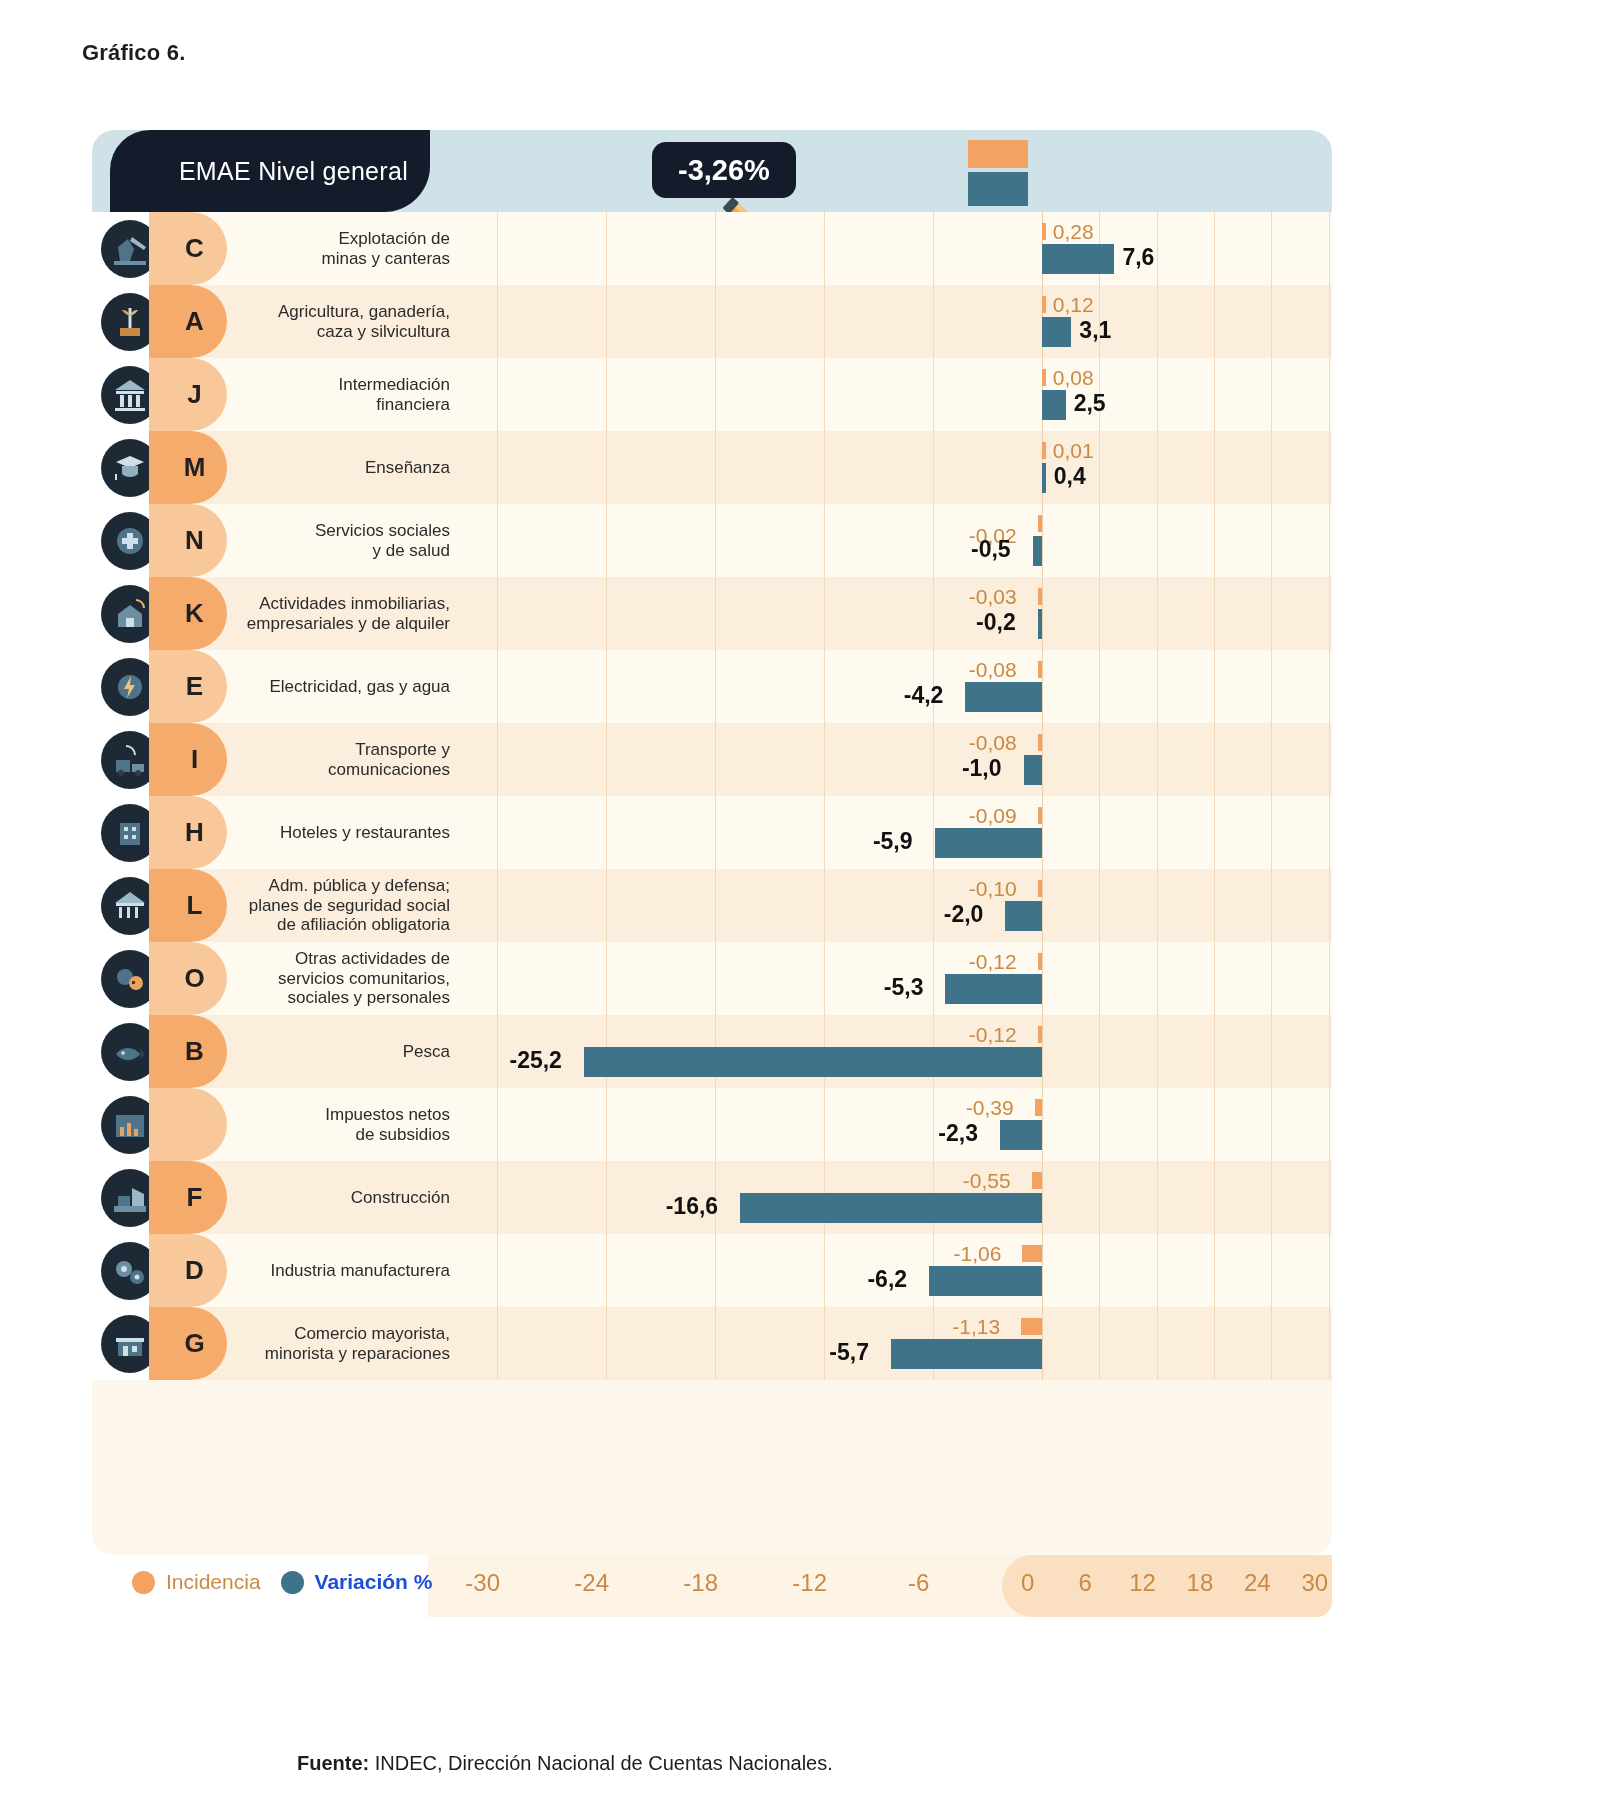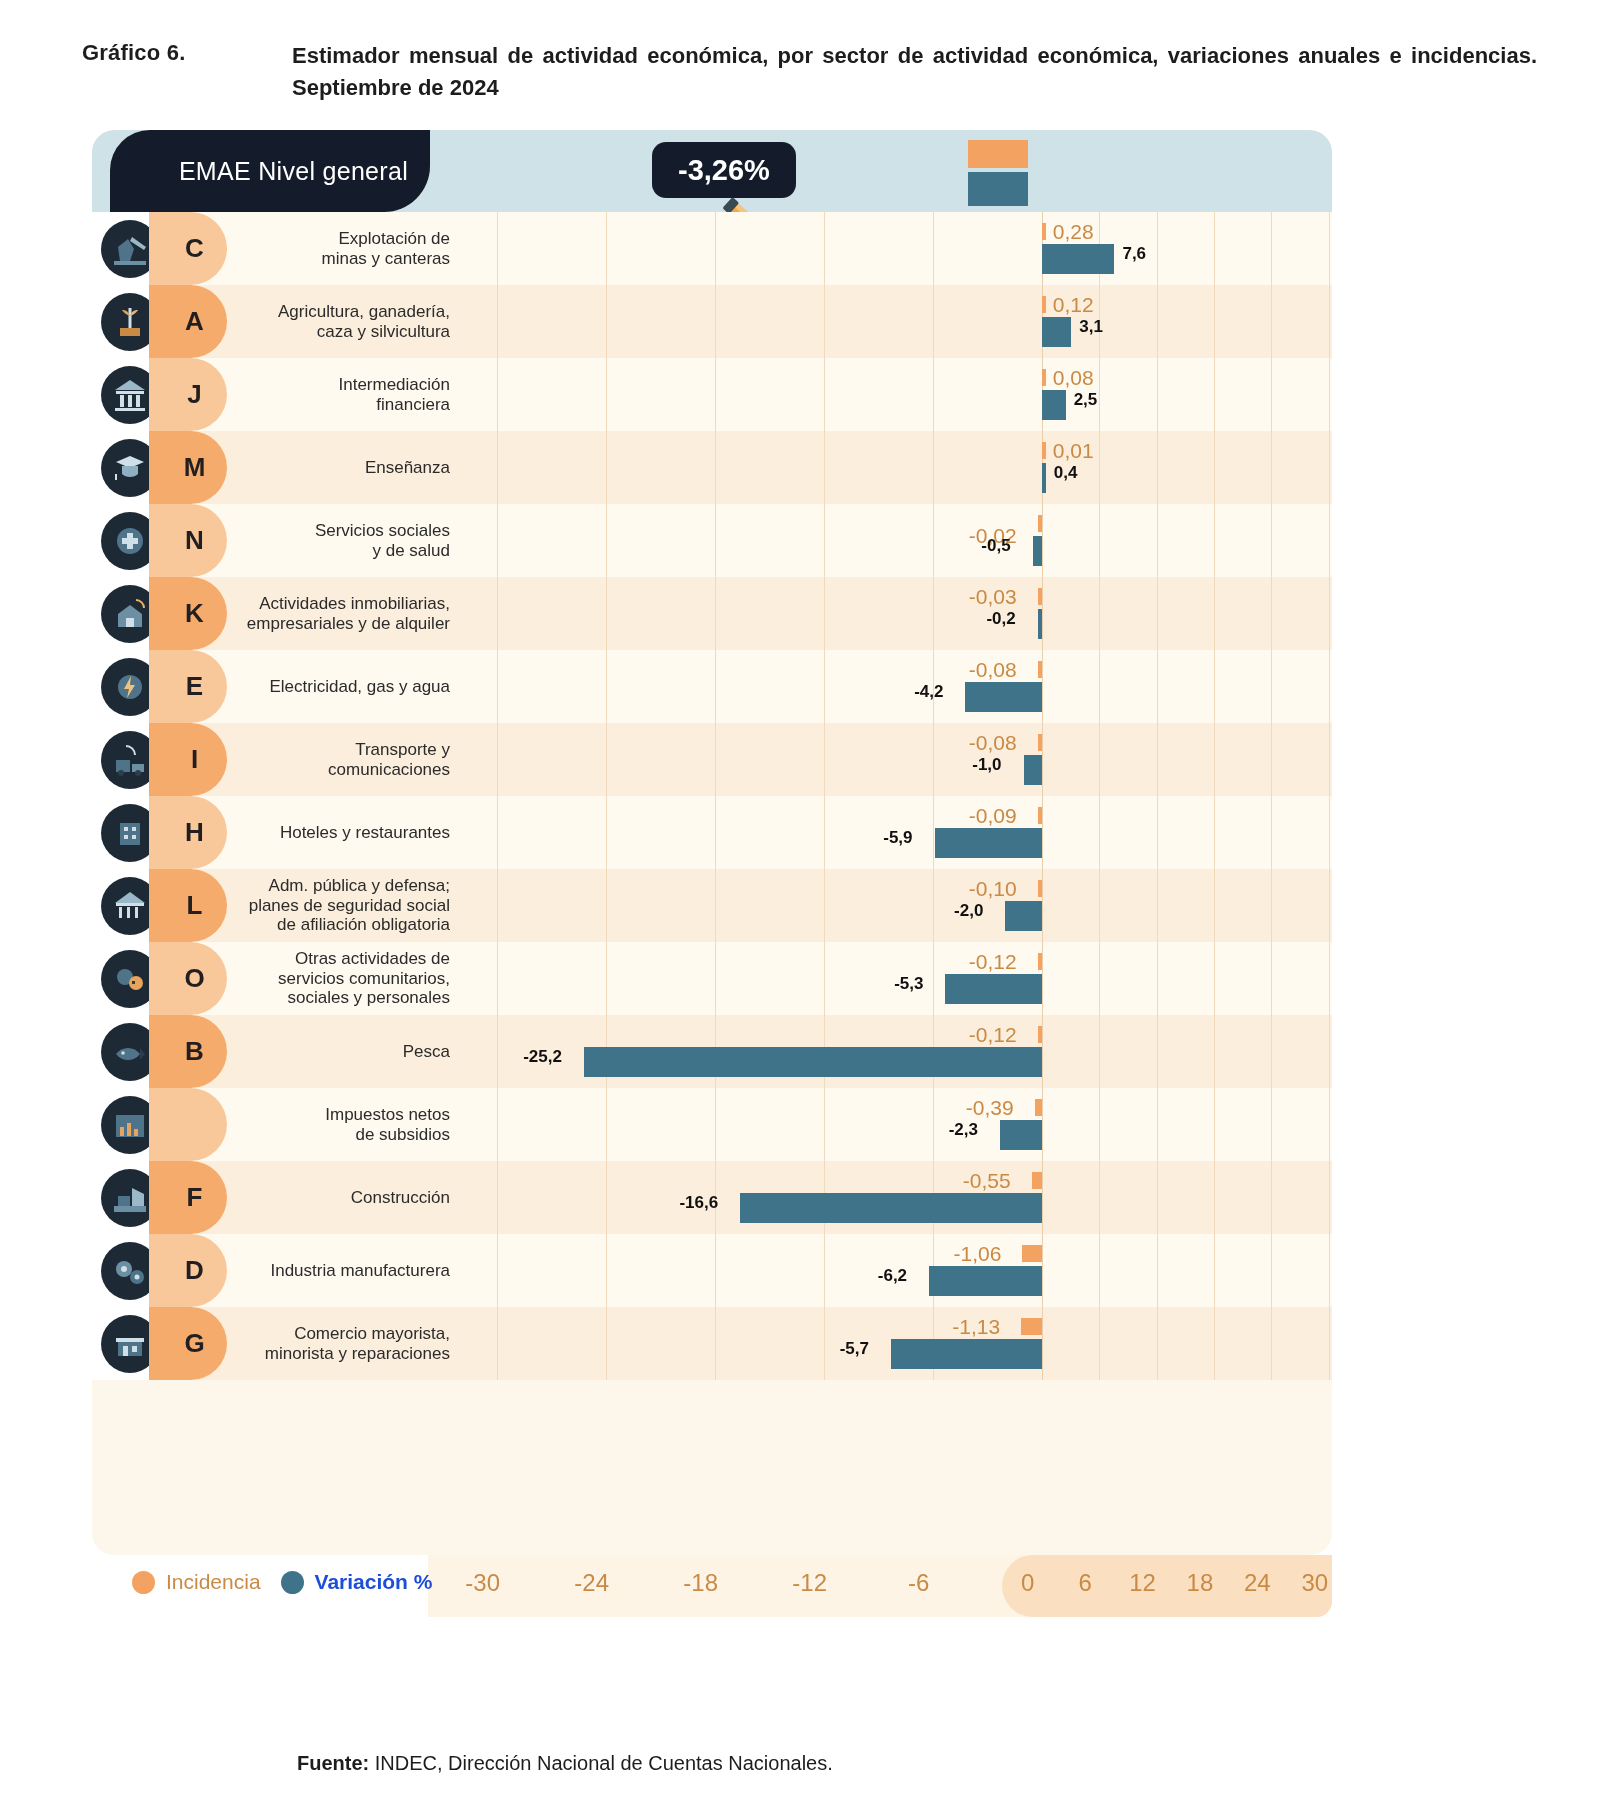--- a/index.html
+++ b/index.html
@@ -51,21 +51,21 @@
   .plot{position:relative;flex:1;}
   .vline{position:absolute;top:0;bottom:0;width:1px;background:#f0d9bd;}
   .zeroline{background:#e8cfae;}
 
   .bar{position:absolute;}
   .bar.inc{height:17px;background:#f3a261;top:11px;}
   .bar.var{height:30px;background:#3f7389;top:32px;}
 
   .vlab{position:absolute;font-size:21px;white-space:nowrap;}
   .vlab.inc{top:8px;color:#c98a45;font-weight:normal;}
-  .vlab.var{top:32px;color:#111;font-weight:bold;font-size:17px;}
+  .vlab.var{top:32px;color:#111;font-weight:bold;font-size:23px;}
 
   
   .axis{position:absolute;left:92px;top:1555px;width:1240px;height:62px;}
   .axis-bgL{position:absolute;left:328px;top:0;right:216px;height:62px;background:#fdf4e6;}
   .axis-bgR{position:absolute;right:0;top:0;width:330px;height:62px;background:#fadfc0;
             border-top-left-radius:44px;border-bottom-left-radius:44px;border-bottom-right-radius:22px;}
   .axis-white{position:absolute;left:0;top:0;width:336px;height:62px;background:#fff;}
   .tick{position:absolute;top:14px;font-size:24px;color:#c98a45;transform:translateX(-50%);}
 
   .legend{position:absolute;left:132px;top:1570px;display:flex;align-items:center;gap:20px;font-size:21px;}
@@ -78,21 +78,20 @@
 
   
   .foot{position:absolute;left:297px;top:1752px;font-size:20px;}
   .foot b{font-weight:bold;}
 </style>
 </head>
 <body>
 
 <div class="hdr">
   <div class="hdr-label">Gráfico 6.</div>
-  <div class="hdr-title">Estimador mensual de actividad económica, por sector de actividad económica, variaciones anuales e incidencias. Septiembre de 2024</div>
 </div>
 
 <div class="chart">
   <div class="grid-bg">
 
     <div class="emae-band">
       <div class="emae-pill">
         <span>EMAE Nivel general</span>
       </div>
       <div id="emae-plot" style="position:absolute;left:358px;top:0;right:0;height:82px;">

